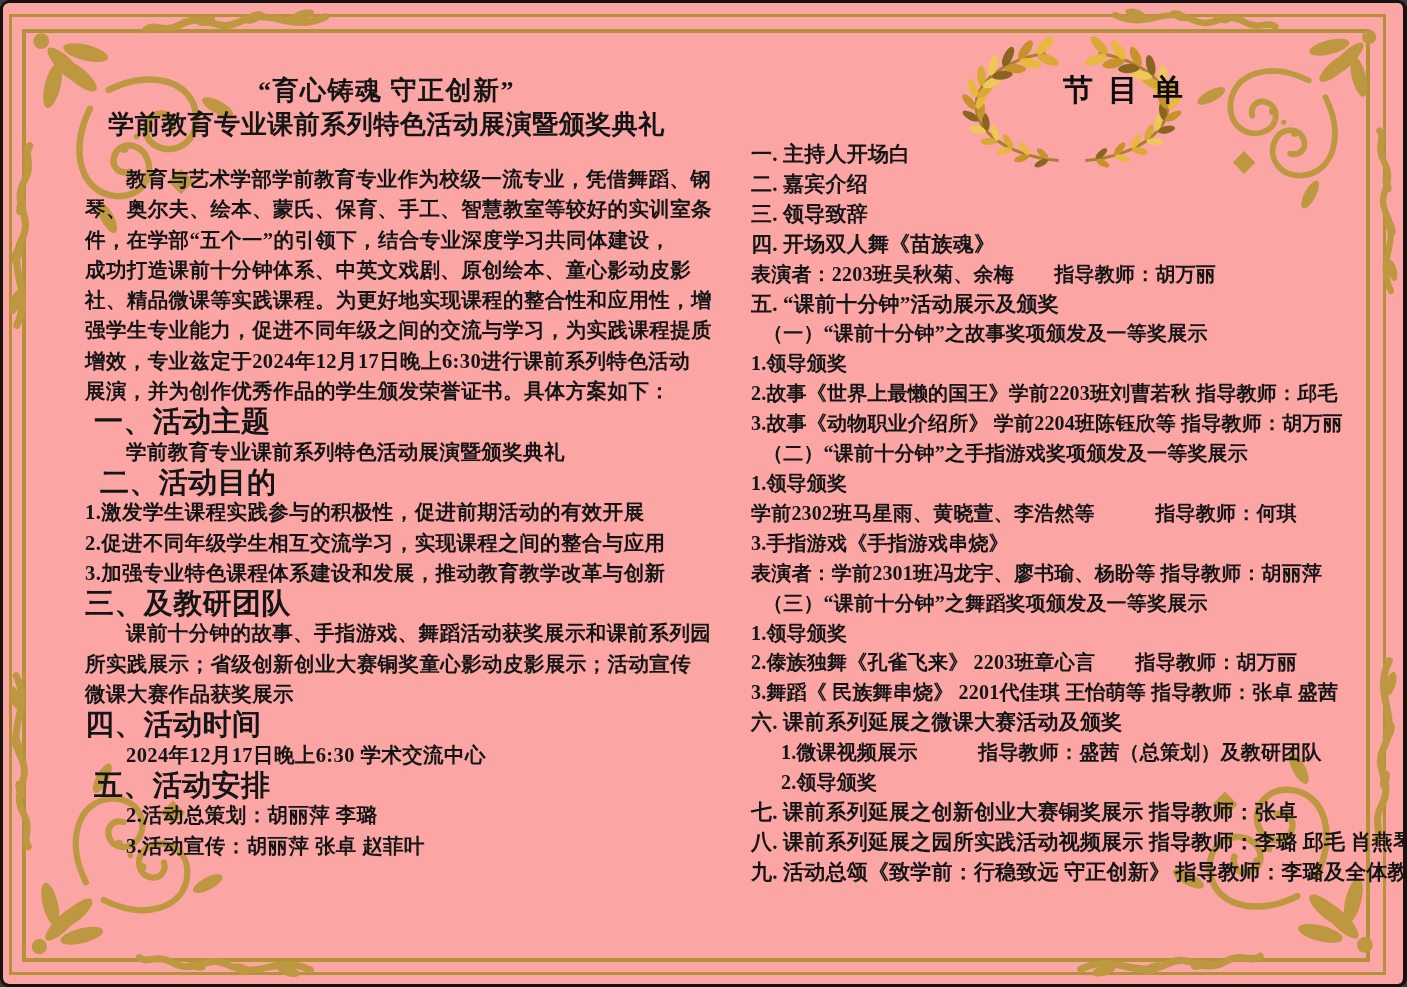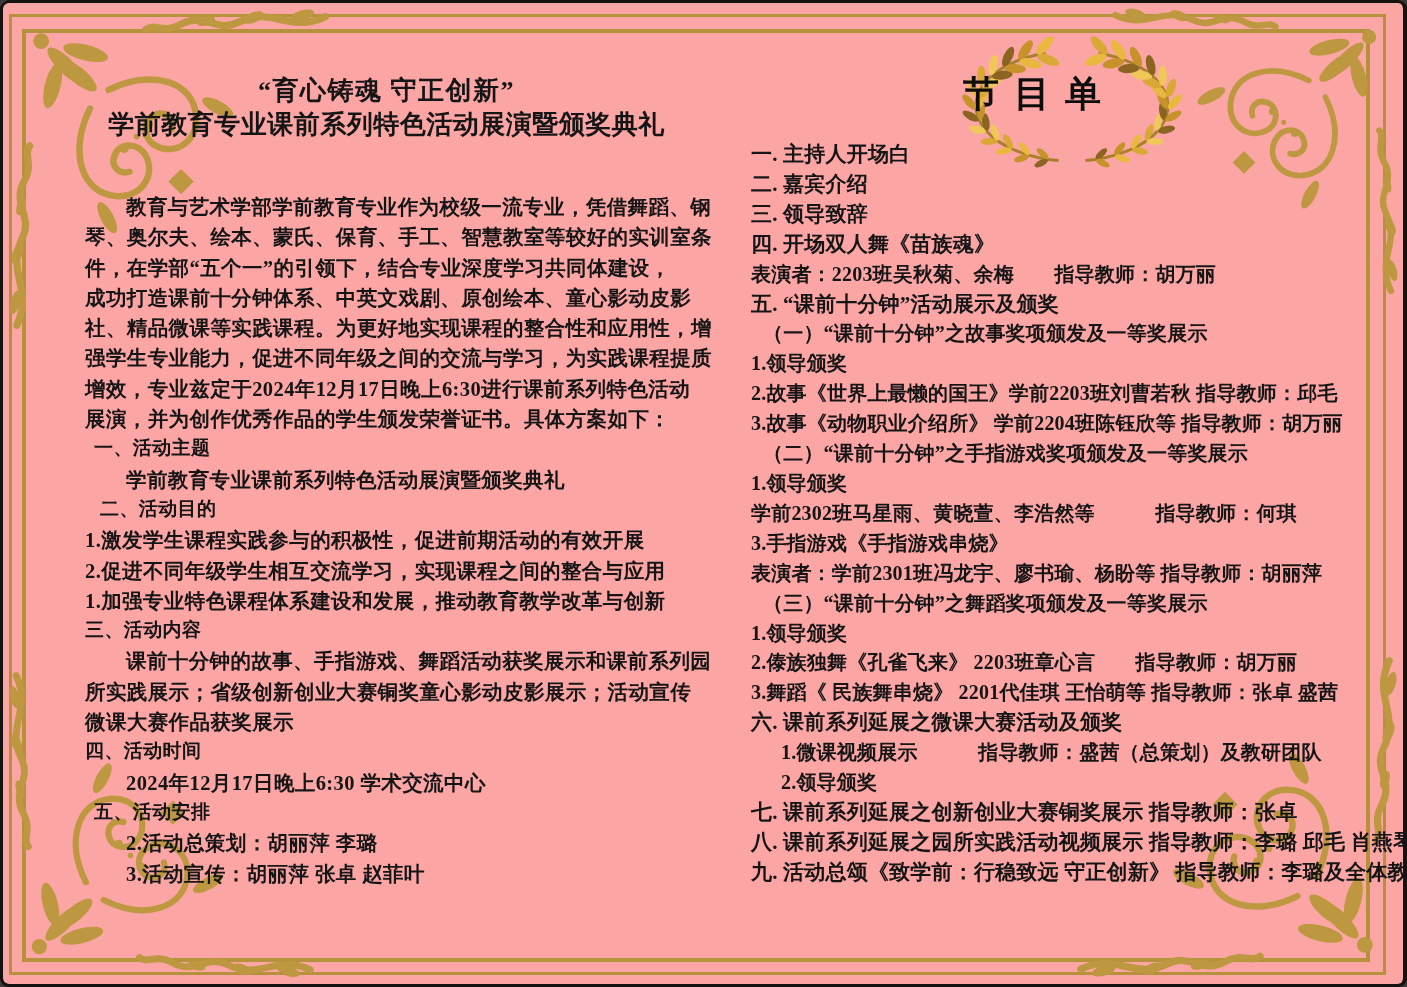--- a/index.html
+++ b/index.html
@@ -16,38 +16,38 @@
   
   .corner{position:absolute;pointer-events:none;}
   .corner.tl{left:1px;top:1px;width:330px;height:330px;}
   .corner.tr{right:2px;top:1px;width:295px;height:295px;transform:scaleX(-1);}
   .corner.bl{left:1px;bottom:2px;width:315px;height:315px;transform:scaleY(-1);}
   .corner.br{right:2px;bottom:2px;width:330px;height:330px;transform:scale(-1,-1);}
   
   .left-col{position:absolute;left:85px;top:74px;width:603px;}
   .title1{font-size:26px;font-weight:800;text-align:center;line-height:34px;letter-spacing:1.5px;white-space:nowrap;}
   .title2{font-size:26px;font-weight:800;text-align:center;line-height:34px;letter-spacing:.5px;white-space:nowrap;}
-  .left-col .lines{margin-top:50px;}
+  .left-col .lines{margin-top:22px;}
   .left-col .line{font-size:20.5px;font-weight:700;line-height:30.3px;white-space:nowrap;letter-spacing:.4px;}
   .left-col .line.ind{padding-left:41px;}
-  .left-col .line.h{font-size:19px;font-family:Liberation Mono, monospace;}
+  .left-col .line.h{font-size:29px;}
   .left-col .line.sm{padding-left:9px;}
   .left-col .line.sm2{padding-left:15px;}
   
   .right-col{position:absolute;left:724px;top:140px;width:672px;margin-left:27px;}
   .right-col .line{font-size:20px;font-weight:700;line-height:29.9px;white-space:nowrap;letter-spacing:.2px;}
   .right-col .line.m{font-size:21px;}
   .right-col .line.p{padding-left:12px;}
   .right-col .line.i{padding-left:30px;}
   
   .badge{position:absolute;left:948px;top:28px;width:250px;height:152px;}
   .badge svg{position:absolute;left:0;top:0;}
   .badge-label{
-    position:absolute;left:0;right:0;top:42px;text-align:left;
-    font-size:36px;font-weight:900;color:#0d0d0d;letter-spacing:15px;text-indent:15px;
+    position:absolute;left:0;right:0;top:42px;text-align:right;
+    font-size:30px;font-weight:900;color:#0d0d0d;letter-spacing:15px;text-indent:15px;
     font-family:Liberation Serif, serif;white-space:nowrap;
   }
   .hidden-defs{position:absolute;width:0;height:0;}
 </style>
 </head>
 <body>
 
 <svg class="hidden-defs" aria-hidden="true">
   <defs>
     <g id="cornerART" fill="#bd9840" stroke="#bd9840">
@@ -110,22 +110,22 @@
         <div class="line">成功打造课前十分钟体系、中英文戏剧、原创绘本、童心影动皮影</div>
         <div class="line">社、精品微课等实践课程。为更好地实现课程的整合性和应用性，增</div>
         <div class="line">强学生专业能力，促进不同年级之间的交流与学习，为实践课程提质</div>
         <div class="line">增效，专业兹定于2024年12月17日晚上6:30进行课前系列特色活动</div>
         <div class="line">展演，并为创作优秀作品的学生颁发荣誉证书。具体方案如下：</div>
         <div class="line h sm">一、活动主题</div>
         <div class="line ind">学前教育专业课前系列特色活动展演暨颁奖典礼</div>
         <div class="line h sm2">二、活动目的</div>
         <div class="line">1.激发学生课程实践参与的积极性，促进前期活动的有效开展</div>
         <div class="line">2.促进不同年级学生相互交流学习，实现课程之间的整合与应用</div>
-        <div class="line">1.加强专业特色课程体系建设和发展，推动教育教学改革与创新</div>
-        <div class="line h">三、活动内容</div>
+        <div class="line">3.加强专业特色课程体系建设和发展，推动教育教学改革与创新</div>
+        <div class="line h">三、及教研团队</div>
         <div class="line ind">课前十分钟的故事、手指游戏、舞蹈活动获奖展示和课前系列园</div>
         <div class="line">所实践展示；省级创新创业大赛铜奖童心影动皮影展示；活动宣传</div>
         <div class="line">微课大赛作品获奖展示</div>
         <div class="line h">四、活动时间</div>
         <div class="line ind">2024年12月17日晚上6:30 学术交流中心</div>
         <div class="line h sm">五、活动安排</div>
         <div class="line ind">2.活动总策划：胡丽萍 李璐</div>
         <div class="line ind">3.活动宣传：胡丽萍 张卓 赵菲叶</div>
       </div>
   </div>

